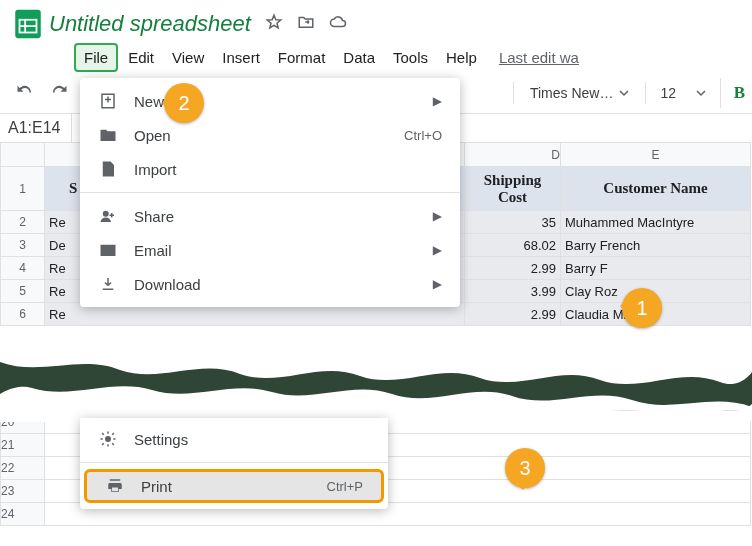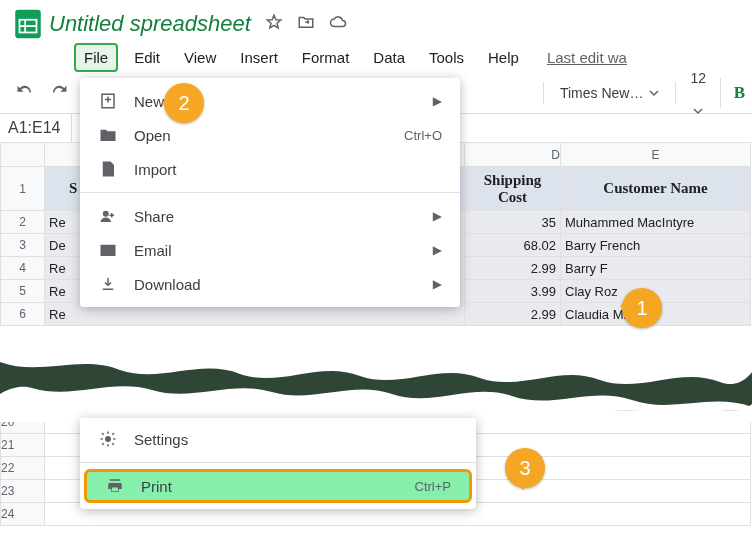--- a/index.html
+++ b/index.html
@@ -7,31 +7,31 @@
 
   
   .title-row { display: flex; align-items: center; padding: 6px 8px 0 8px; height: 42px; }
   .logo { width: 40px; height: 40px; display:flex; align-items:center; justify-content:center; }
   .logo svg { width: 34px; height: 34px; }
   .doc-title { font-size: 22px; color: #15803d; margin-left: 1px; font-style: italic; }
   .title-icons { display:flex; gap:14px; margin-left: 14px; color:#5f6368; }
   .title-icons span svg { width:18px; height:18px; }
 
   
-  .menu-bar { display:flex; align-items:center; padding: 0 8px 0 74px; height: 30px; font-size:15px; color:#202124; gap: 8px; }
+  .menu-bar { display:flex; align-items:center; padding: 0 8px 0 74px; height: 30px; font-size:15px; color:#202124; gap: 2px; }
   .menu-item { padding: 4px 8px; border-radius:4px; cursor:pointer; }
   .menu-item.active { background:#e6f4ea; border:2px solid #34a853; }
   .last-edit { margin-left: 12px; color:#5f6368; text-decoration: underline; }
 
   
   .toolbar { display:flex; align-items:center; height:42px; border-bottom:1px solid #e0e0e0; padding-left: 16px; gap: 16px;}
   .tool-btn svg { width:18px; height:18px; fill:#5f6368; }
   .toolbar-right { margin-left: auto; display:flex; align-items:center; gap:8px; padding-right:2px;}
   .font-select { border:none; font-size:14px; color:#3c4043; display:flex; align-items:center; gap:6px; padding:4px 8px;}
-  .font-size { font-size:14px; color:#3c4043; display:flex; align-items:center; gap:20px; padding:4px 6px;flex-direction:column;}
+  .font-size { font-size:14px; color:#3c4043; display:flex; align-items:center; gap:20px; padding:4px 6px;}
   .bold-btn { width:30px; height:30px; display:flex; align-items:center; justify-content:center; font-weight:bold; color:#188038; font-size:17px; font-family:"Times New Roman",serif; border-left:1px solid #e0e0e0; padding-left:8px;}
   .sep { width:1px; height:22px; background:#e0e0e0; }
 
   
   .name-row { display:flex; align-items:center; height:28px; }
   .name-box { width:72px; font-size:16px; color:#3c4043; padding:0 8px; display:flex; align-items:center; gap:6px; border-right:1px solid #e0e0e0; height:100%; }
   .name-box svg { width:8px; height:8px; fill:#5f6368;}
 
   
   .grid-area { position: relative; }
@@ -46,21 +46,21 @@
   .col-d { width: 96px; text-align:right; }
   .col-e { width: 190px; }
 
   
   .dropdown {
     position: absolute; left: 80px; top: 78px; width: 380px;
     background:#fff; box-shadow: 0 2px 12px rgba(0,0,0,0.28);
     border-radius: 4px; z-index: 50; padding: 6px 0;
   }
   .dd-item { display:flex; align-items:center; height:34px; padding:0 18px; font-size:15px; color:#3c4043; gap:16px; cursor:pointer;}
-  .dd-item.highlight { background:#86efac; border:3px solid #f29900; border-radius:6px; margin:2px 4px; }
+  .dd-item.highlight { background:#e5e5e5; border:3px solid #f29900; border-radius:6px; margin:2px 4px; }
   .dd-icon { width:20px; display:flex; justify-content:center; }
   .dd-icon svg { width:18px; height:18px; fill:#5f6368; }
   .dd-label { flex:1; }
   .dd-short { font-size:13px; color:#5f6368; }
   .dd-arrow { color:#5f6368; font-size:12px;}
   .dd-divider { height:1px; background:#e0e0e0; margin:6px 0;}
 
   
   .callout {
     position:absolute; width:40px; height:40px; border-radius:50%;
@@ -82,21 +82,21 @@
   }
   .torn .dark { fill:#2f4536; }
   .torn .light { fill:#ffffff; }
 
   .lower-rows { position:absolute; left:0; top:410px; }
   .lower-rows table { border-collapse:collapse;}
   .lower-rows td.rowhdr { width:44px; text-align:left; background:#f8f9fa; color:#5f6368; border:1px solid #e0e0e0; font-size:12px; height:23px;}
   .lower-rows td.cell { border:1px solid #e0e0e0; height:23px; width:706px; }
 
   .dd-lower {
-    position:absolute; left:80px; top:418px; width:396px; background:#fff;
+    position:absolute; left:80px; top:418px; width:308px; background:#fff;
     box-shadow: 0 2px 12px rgba(0,0,0,0.28); z-index:60; padding:4px 0;
     border-bottom-left-radius:4px; border-bottom-right-radius:4px;
   }
 </style>
 </head>
 <body>
 
 <div class="title-row">
   <div class="logo">
     <svg viewBox="0 0 48 48">

